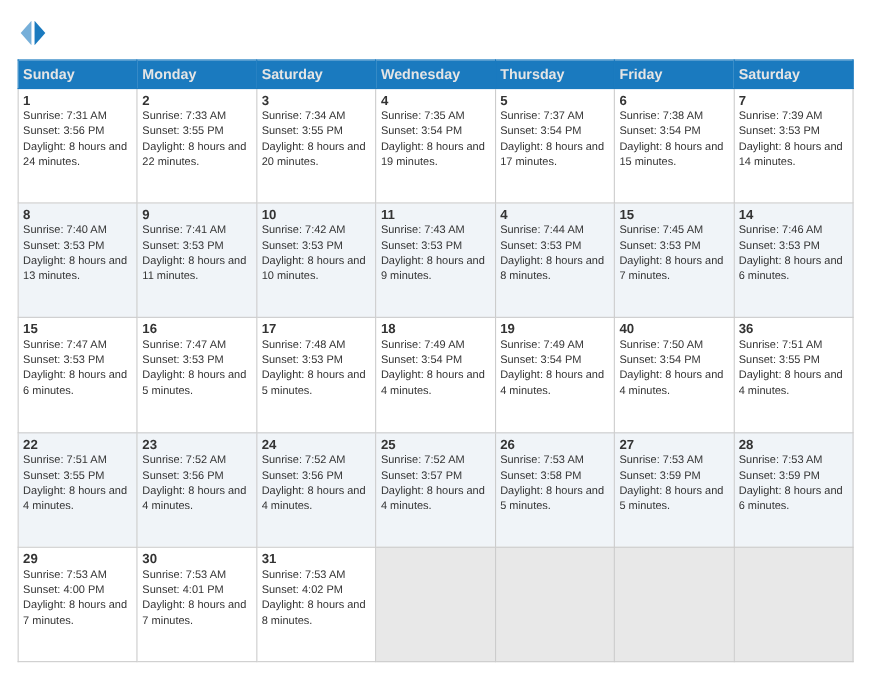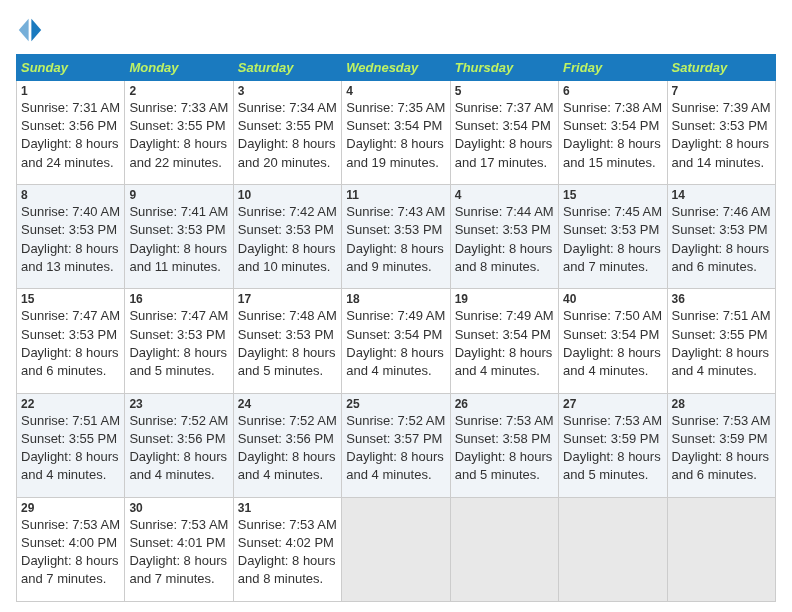--- a/index.html
+++ b/index.html
@@ -53,48 +53,47 @@
       font-size: 16px;
       color: #555;
     }
     .calendar {
       width: 100%;
       border-collapse: collapse;
       flex: 1;
     }
     .calendar thead tr th {
       background: #1a7abf;
-      color: #bef264;
+      color: #e5e5e5;
       font-size: 13px;
       font-weight: bold;
       padding: 5px 4px;
       border: 1px solid #1a7abf;
       text-align: left;
-      font-style: italic;
     }
     .calendar tbody tr td {
       border: 1px solid #ccc;
       vertical-align: top;
       padding: 3px 4px;
       font-size: 9.5px;
       color: #333;
       width: calc(100% / 7);
       background: #fff;
     }
     .calendar tbody tr:nth-child(even) td {
       background: #f0f4f8;
     }
     .day-num {
       font-size: 12px;
       font-weight: bold;
       display: block;
       margin-bottom: 1px;
     }
     .day-info {
-      font-size: 13px;
+      font-size: 10px;
       line-height: 1.4;
       color: #333;
     }
     .empty-cell {
       background: #e8e8e8 !important;
     }
   </style>
 </head>
 <body>
 

